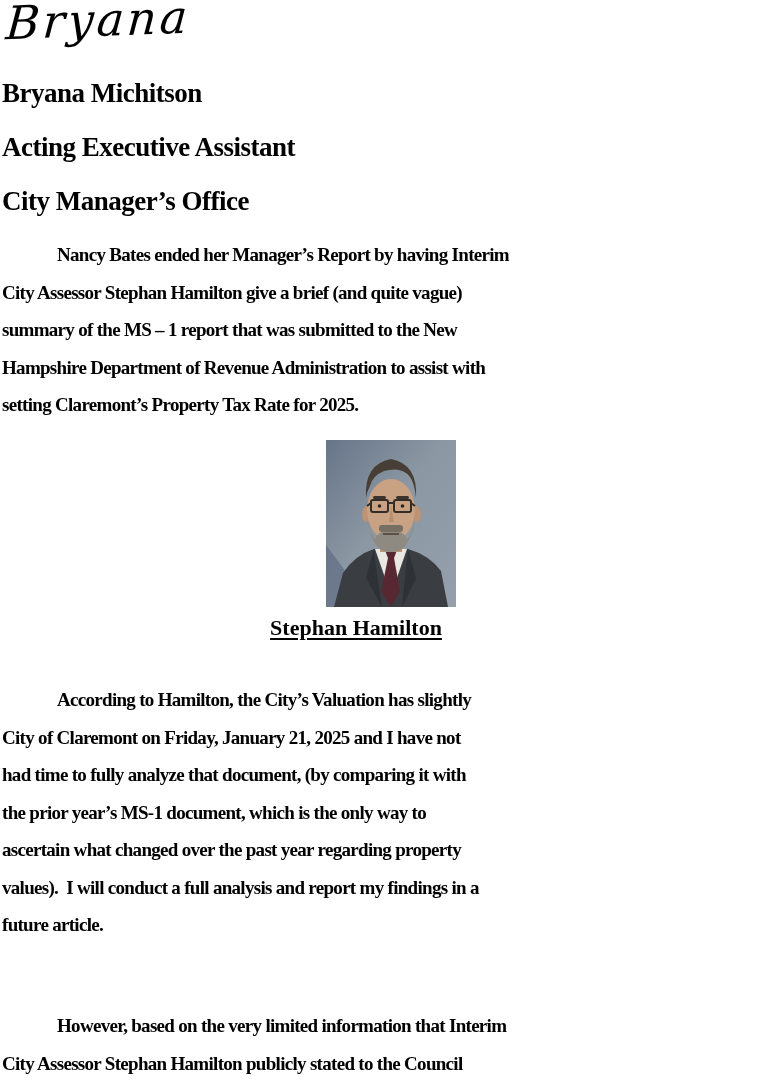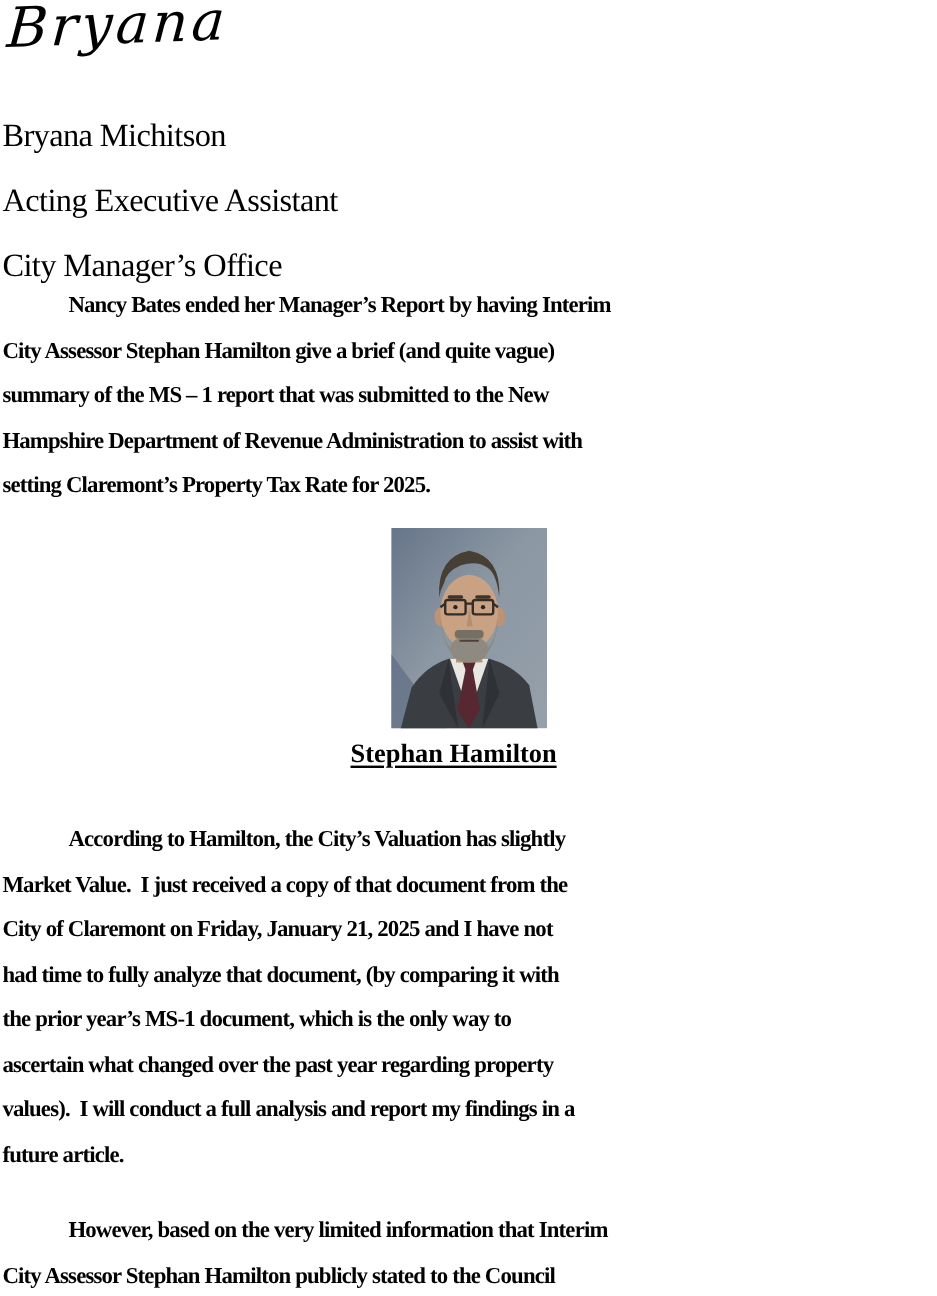--- a/index.html
+++ b/index.html
@@ -22,25 +22,24 @@
     font-weight: 500;
     letter-spacing: 3px;
     transform: rotate(-2deg) skewX(-6deg);
     transform-origin: left top;
     white-space: pre;
   }
   .byline-line {
     position: absolute;
     left: 2px;
     font-size: 27px;
-    font-weight: 400;
+    font-weight: 700;
     letter-spacing: -0.5px;
     line-height: 30px;
     white-space: pre;
-    margin-top: 20px;
   }
   .byline-name   { top: 78px; }
   .byline-title  { top: 132px; text-align: center; }
   .byline-office { top: 186px; }
   .para {
     position: absolute;
     left: 2px;
     right: 0;
     font-size: 19px;
     font-weight: 700;
@@ -66,21 +65,20 @@
     top: 615px;
     left: 0;
     width: 712px;
     text-align: center;
     font-size: 22px;
     font-weight: 700;
     text-decoration: underline;
     text-decoration-thickness: 2px;
     text-underline-offset: 3px;
     letter-spacing: 0px;
-    padding-left: 22px;
   }
 </style>
 </head>
 <body>
 
 <div class="page">
 
   <div class="signature">Bryana</div>
 
   <div class="byline-line byline-name">Bryana Michitson</div>
@@ -129,21 +127,20 @@
       <circle cx="53.5" cy="66" r="1.8" fill="#2a2420"></circle>
       <circle cx="76.5" cy="66" r="1.8" fill="#2a2420"></circle>
       <path d="M65,66 L63,82 L68,82 Z" fill="#b68f6e"></path>
     </svg>
   </div>
 
   <div class="photo-caption">Stephan Hamilton</div>
 
   <div class="para para-2">
     <div class="line indent">According to Hamilton, the City’s Valuation has slightly</div>
-    <div class="line">Market Value.  I just received a copy of that document from the</div>
     <div class="line">City of Claremont on Friday, January 21, 2025 and I have not</div>
     <div class="line">had time to fully analyze that document, (by comparing it with</div>
     <div class="line">the prior year’s MS-1 document, which is the only way to</div>
     <div class="line">ascertain what changed over the past year regarding property</div>
     <div class="line">values).  I will conduct a full analysis and report my findings in a</div>
     <div class="line">future article.</div>
   </div>
 
   <div class="para para-3">
     <div class="line indent">However, based on the very limited information that Interim</div>

